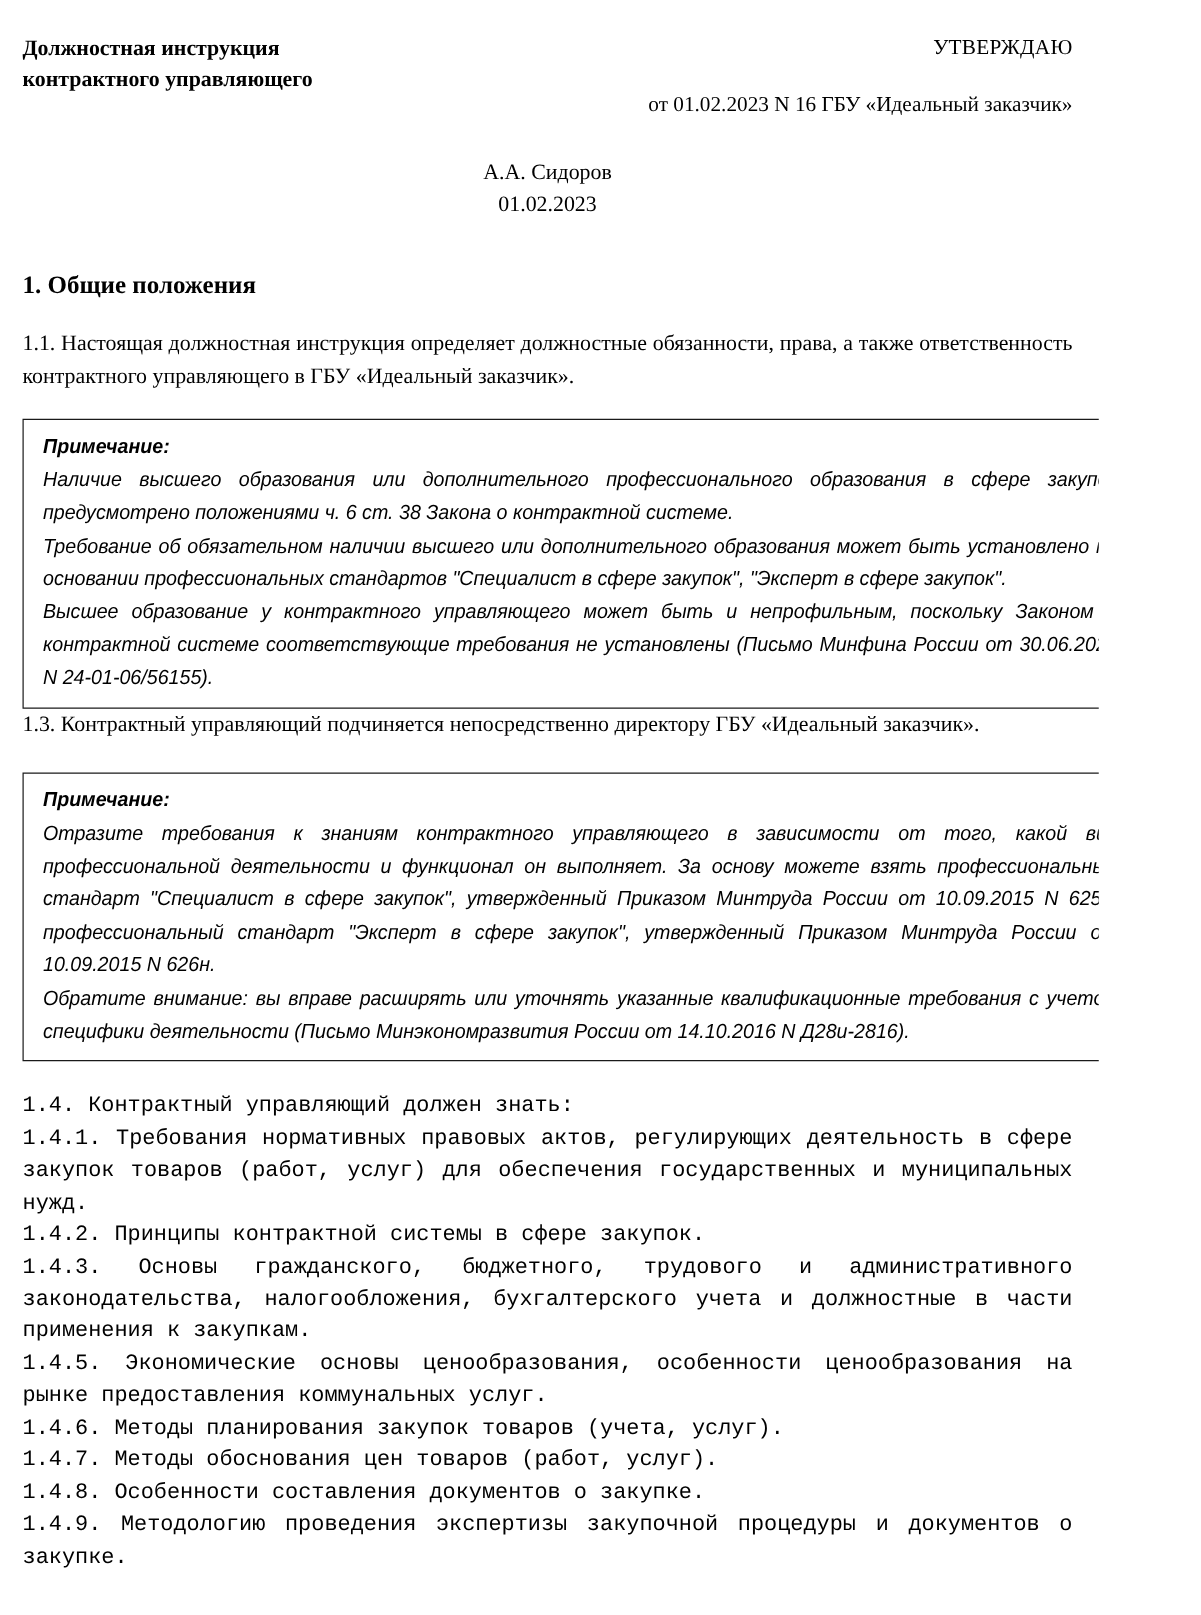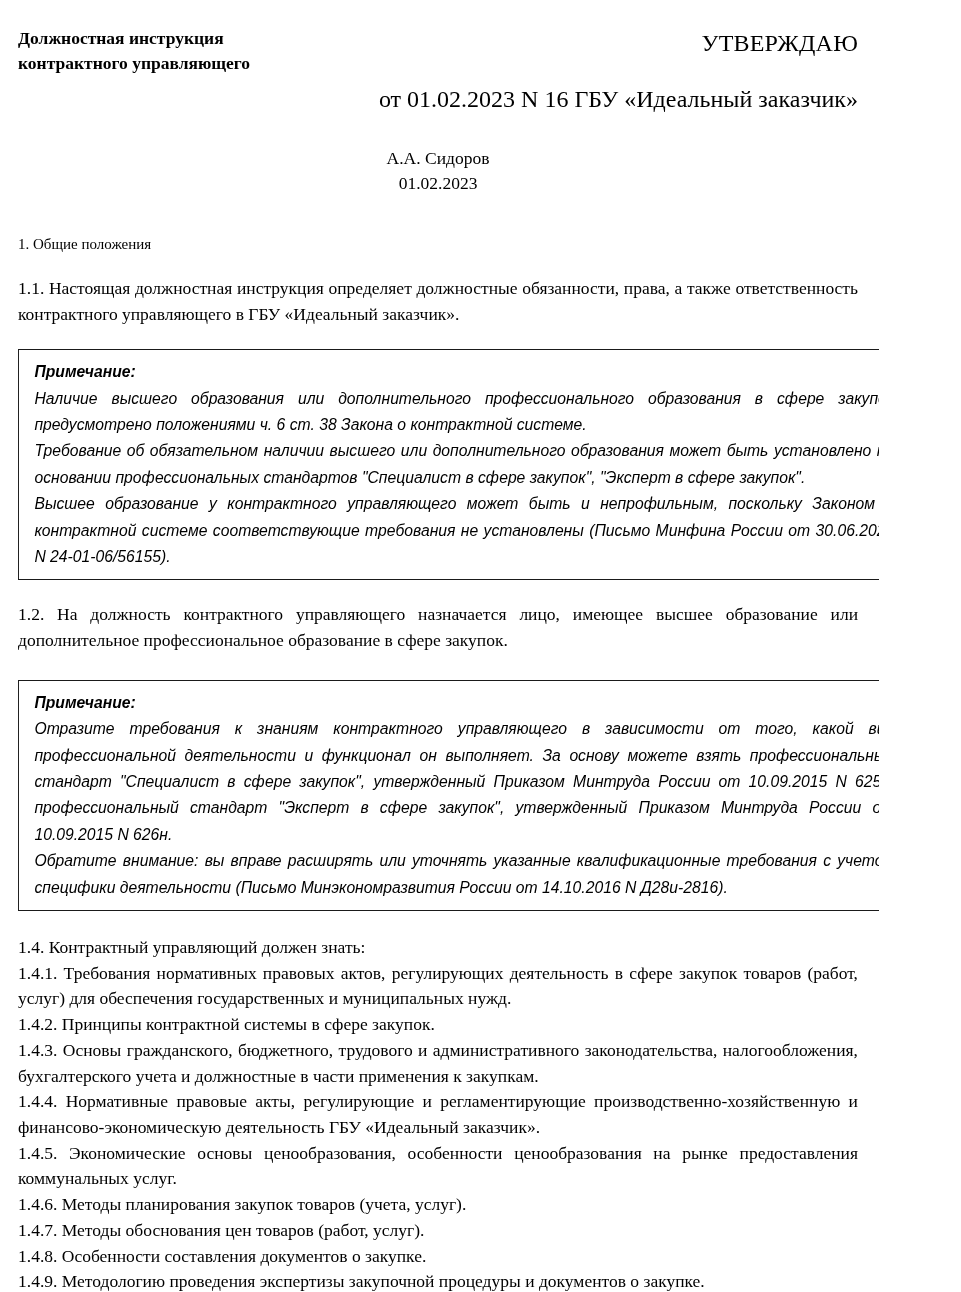--- a/index.html
+++ b/index.html
@@ -30,41 +30,41 @@
   .doc-title {
     font-family: "Liberation Serif", "DejaVu Serif", serif;
     font-weight: bold;
     font-size: 17.5px;
     line-height: 1.42;
     white-space: pre-line;
     width: 330px;
   }
   .approve-block {
     text-align: right;
-    font-size: 24px;
+    font-size: 17px;
     line-height: 1.45;
     width: 520px;
   }
   .approve-word {
     letter-spacing: 0.2px;
   }
   .approve-order {
     margin-top: 21px;
   }
   .signature-block {
     text-align: center;
     font-size: 17.5px;
     line-height: 1.45;
     margin-top: 29px;
   }
 
   
   .section-heading {
-    font-weight: normal;
-    font-size: 15px;
+    font-weight: bold;
+    font-size: 20px;
     margin-top: 39px;
     line-height: 1.3;
   }
 
   
   .para {
     font-size: 17.5px;
     line-height: 1.47;
     text-align: justify;
     text-justify: inter-word;
@@ -102,20 +102,21 @@
   }
   .note-box-1 { margin-top: 22px; }
   .note-box-2 { margin-top: 26px; }
 
   
   .list-block {
     margin-top: 24px;
   }
   .list-block .para {
     margin-top: 0;
+    font-family: Liberation Mono, monospace;
   }
 </style>
 </head>
 <body>
 
 <div class="page">
 
   <div class="header">
     <div class="doc-title">Должностная инструкция
 контрактного управляющего</div>
@@ -134,35 +135,34 @@
 
   <div class="para first-body">1.1. Настоящая должностная инструкция определяет должностные обязанности, права, а также ответственность контрактного управляющего в ГБУ «Идеальный заказчик».</div>
 
   <div class="note-box note-box-1">
     <p class="note-title">Примечание:</p>
     <p>Наличие высшего образования или дополнительного профессионального образования в сфере закупок предусмотрено положениями ч. 6 ст. 38 Закона о контрактной системе.</p>
     <p>Требование об обязательном наличии высшего или дополнительного образования может быть установлено на основании профессиональных стандартов "Специалист в сфере закупок", "Эксперт в сфере закупок".</p>
     <p>Высшее образование у контрактного управляющего может быть и непрофильным, поскольку Законом о контрактной системе соответствующие требования не установлены (Письмо Минфина России от 30.06.2020 N 24-01-06/56155).</p>
   </div>
 
-  <div class="para" style="margin-top:22px;">1.2. На должность контрактного управляющего назначается лицо, имеющее высшее образование или дополнительное профессиональное образование в сфере закупок.</div>
 
+  <div class="para tight">1.3. Контрактный управляющий подчиняется непосредственно директору ГБУ «Идеальный заказчик».</div>
 
   <div class="note-box note-box-2">
     <p class="note-title">Примечание:</p>
     <p>Отразите требования к знаниям контрактного управляющего в зависимости от того, какой вид профессиональной деятельности и функционал он выполняет. За основу можете взять профессиональный стандарт "Специалист в сфере закупок", утвержденный Приказом Минтруда России от 10.09.2015 N 625н, профессиональный стандарт "Эксперт в сфере закупок", утвержденный Приказом Минтруда России от 10.09.2015 N 626н.</p>
     <p>Обратите внимание: вы вправе расширять или уточнять указанные квалификационные требования с учетом специфики деятельности (Письмо Минэкономразвития России от 14.10.2016 N Д28и-2816).</p>
   </div>
 
   <div class="list-block">
     <div class="para">1.4. Контрактный управляющий должен знать:</div>
     <div class="para">1.4.1. Требования нормативных правовых актов, регулирующих деятельность в сфере закупок товаров (работ, услуг) для обеспечения государственных и муниципальных нужд.</div>
     <div class="para">1.4.2. Принципы контрактной системы в сфере закупок.</div>
     <div class="para">1.4.3. Основы гражданского, бюджетного, трудового и административного законодательства, налогообложения, бухгалтерского учета и должностные в части применения к закупкам.</div>
-    <div class="para">1.4.4. Нормативные правовые акты, регулирующие и регламентирующие производственно-хозяйственную и финансово-экономическую деятельность ГБУ «Идеальный заказчик».</div>
     <div class="para">1.4.5. Экономические основы ценообразования, особенности ценообразования на рынке предоставления коммунальных услуг.</div>
     <div class="para">1.4.6. Методы планирования закупок товаров (учета, услуг).</div>
     <div class="para">1.4.7. Методы обоснования цен товаров (работ, услуг).</div>
     <div class="para">1.4.8. Особенности составления документов о закупке.</div>
     <div class="para">1.4.9. Методологию проведения экспертизы закупочной процедуры и документов о закупке.</div>
   </div>
 
 </div>
 
 </body></html>

